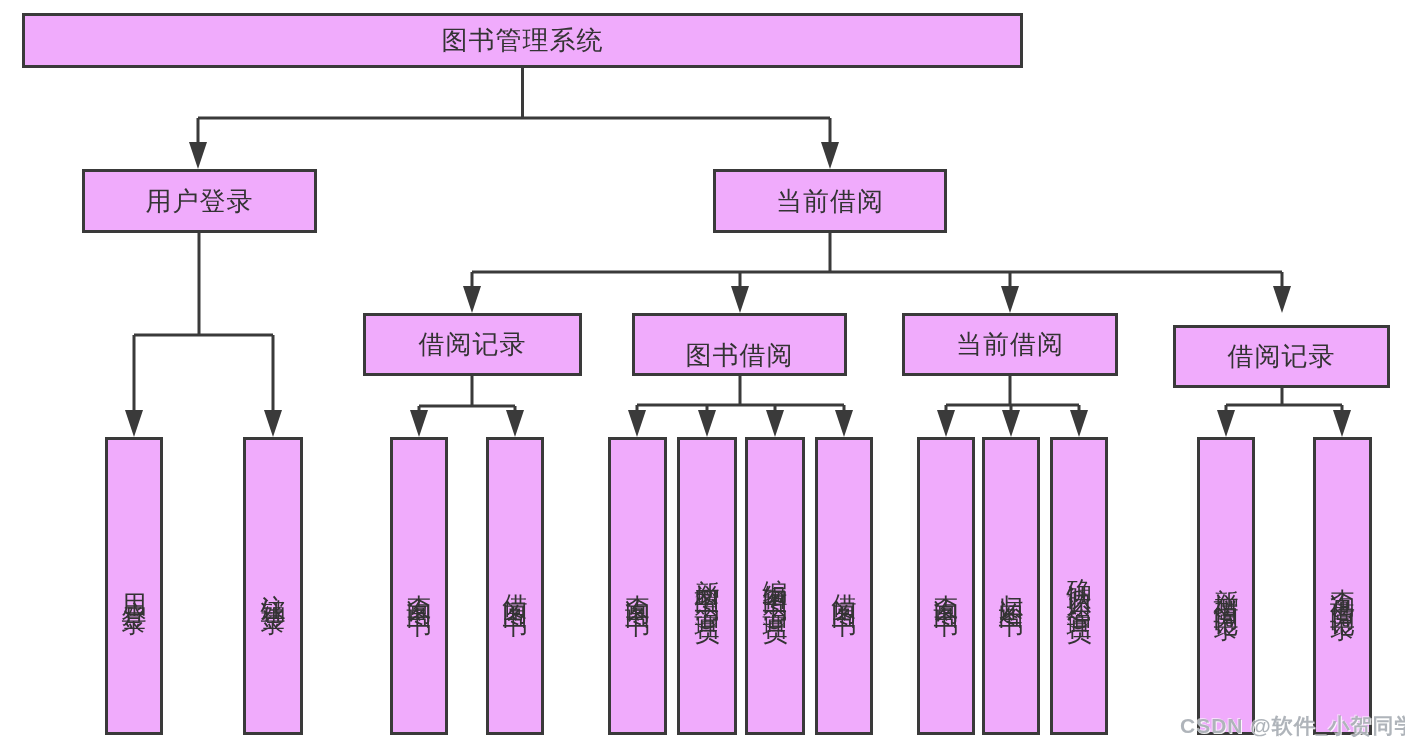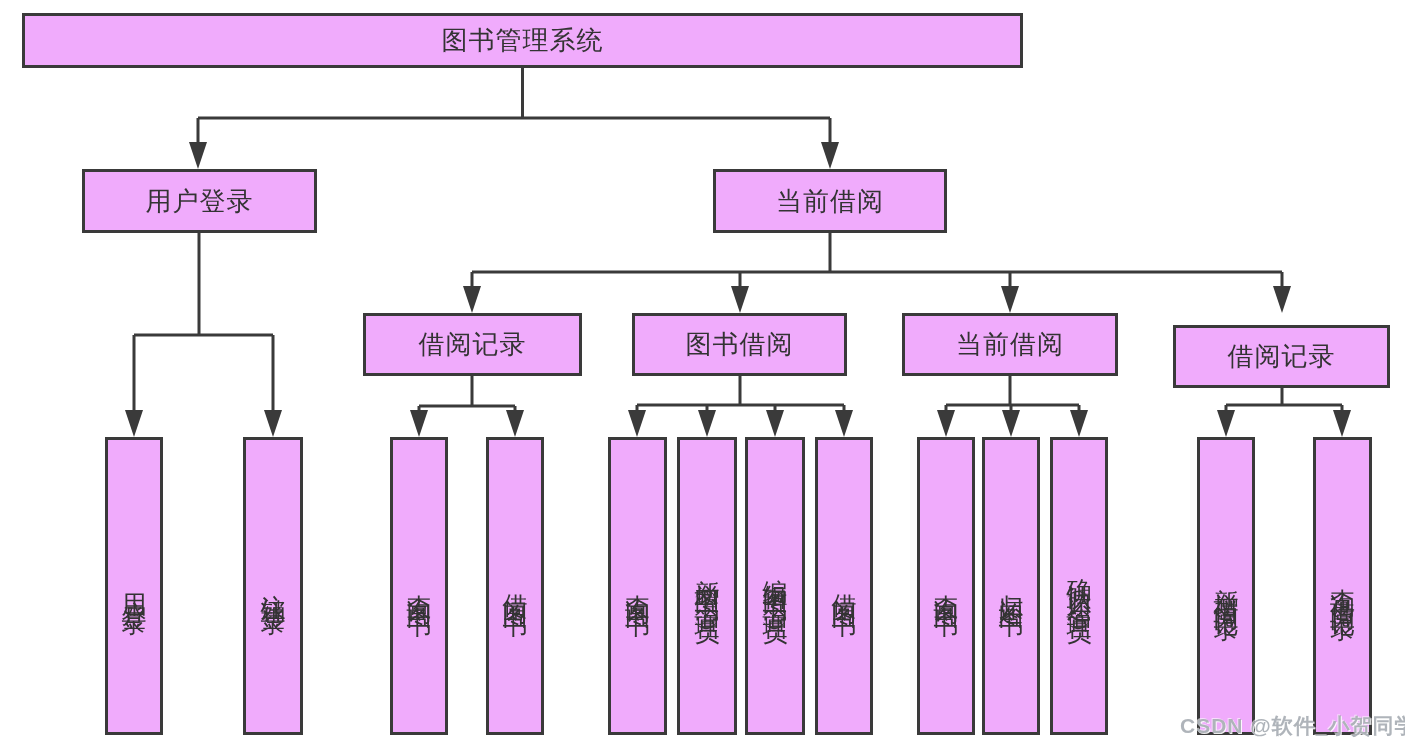--- a/index.html
+++ b/index.html
@@ -96,21 +96,21 @@
   <div class="box" style="left:82px; top:169px; width:235px; height:64px;">
       <span>用户登录</span>
     </div>
   <div class="box" style="left:713px; top:169px; width:234px; height:64px;">
       <span>当前借阅</span>
     </div>
 
   <div class="box" style="left:363px; top:313px; width:219px; height:63px;">
       <span>借阅记录</span>
     </div>
-  <div class="box" style="left:632px; top:313px; width:215px; height:63px;">
+  <div class="box" style="left:632px; top:313px; width:215px; height:63px;align-items:flex-end;">
       <span>图书借阅</span>
     </div>
   <div class="box" style="left:902px; top:313px; width:216px; height:63px;">
       <span>当前借阅</span>
     </div>
   <div class="box" style="left:1173px; top:313px; width:217px; height:63px;margin-top:12px;">
       <span>借阅记录</span>
     </div>
 
   <div class="vbox" style="left:105px; top:437px; width:58px; height:298px;">

